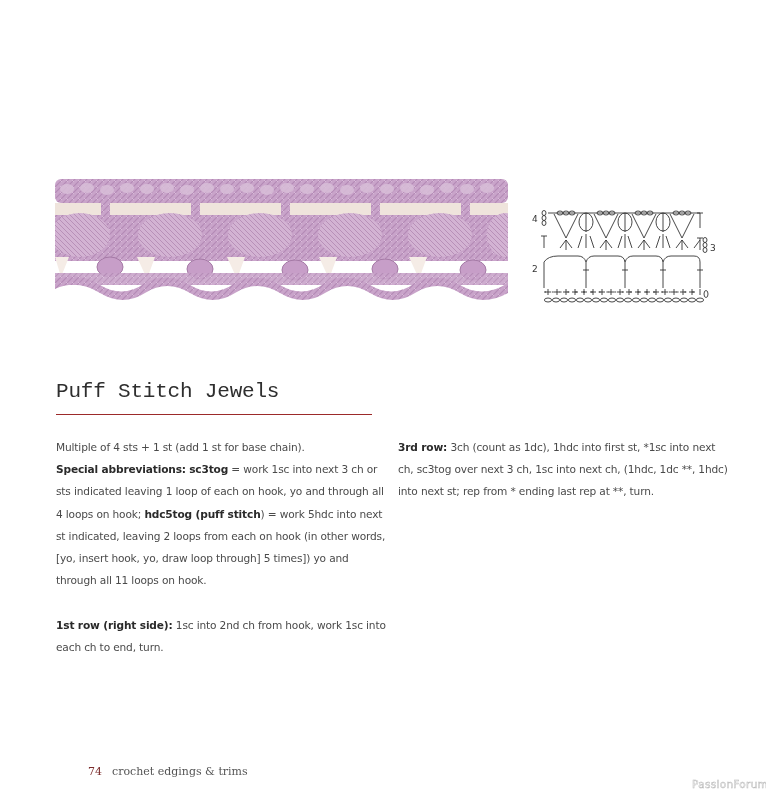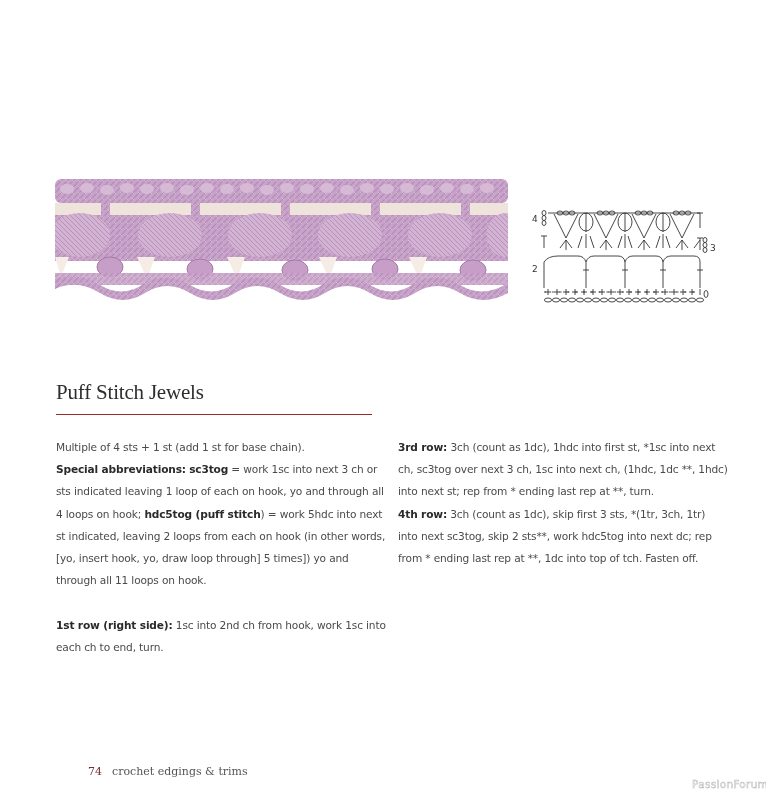--- a/index.html
+++ b/index.html
@@ -8,21 +8,21 @@
     font-family: "DejaVu Sans", sans-serif; color: #3a3a3a;
   }
   .photo {
     position: absolute; left: 55px; top: 175px; width: 453px; height: 130px;
   }
   .diagram {
     position: absolute; left: 530px; top: 208px; width: 190px; height: 100px;
   }
   .title {
     position: absolute; left: 56px; top: 380px;
-    font-family: Liberation Serif, serif; font-weight: 300;
+    font-family: Liberation Mono, monospace; font-weight: 300;
     font-size: 21px; color: #2e2e2e; letter-spacing: -0.2px;
   }
   .title-rule {
     position: absolute; left: 56px; top: 414px; width: 316px; height: 1px; background: #9c2a2a;
   }
   .col {
     position: absolute; top: 436px; font-size: 10.6px; line-height: 22.2px; color: #4a4a4a;
     letter-spacing: -0.15px;
   }
   .col.left { left: 56px; width: 330px; }
@@ -233,20 +233,19 @@
 
 <div class="col left">
   <p>Multiple of 4 sts + 1 st (add 1 st for base chain).</p>
   <p><b>Special abbreviations:</b> <b>sc3tog</b><span> = work 1sc into next 3 ch or sts indicated leaving 1 loop of each on hook, yo and through all 4 loops on hook; </span><b>hdc5tog (puff stitch</b><span>) = work 5hdc into next st indicated, leaving 2 loops from each on hook (in other words, [yo, insert hook, yo, draw loop through] 5 times]) yo and through all 11 loops on hook.</span></p>
   <div class="gap"></div>
   <p><b>1st row (right side):</b><span> 1sc into 2nd ch from hook, work 1sc into each ch to end, turn.</span></p>
 </div>
 
 <div class="col right">
   <p><b>3rd row:</b><span> 3ch (count as 1dc), 1hdc into first st, *1sc into next ch, sc3tog over next 3 ch, 1sc into next ch, (1hdc, 1dc **, 1hdc) into next st; rep from * ending last rep at **, turn.</span></p>
-  <p><b>4th row:</b><span> 3ch (count as 1dc), skip first 3 sts, *(1tr, 3ch, 1tr) into next sc3tog, skip 2 sts**, work hdc5tog into next dc; rep from * ending last rep at **, 1dc into top of tch. Fasten off.</span></p>
 </div>
 
 <div class="footer">
   <span class="pg">74</span><span>crochet edgings &amp; trims</span>
 </div>
 
 <div class="watermark">PassionForum.ru</div>
 
 </body></html>

